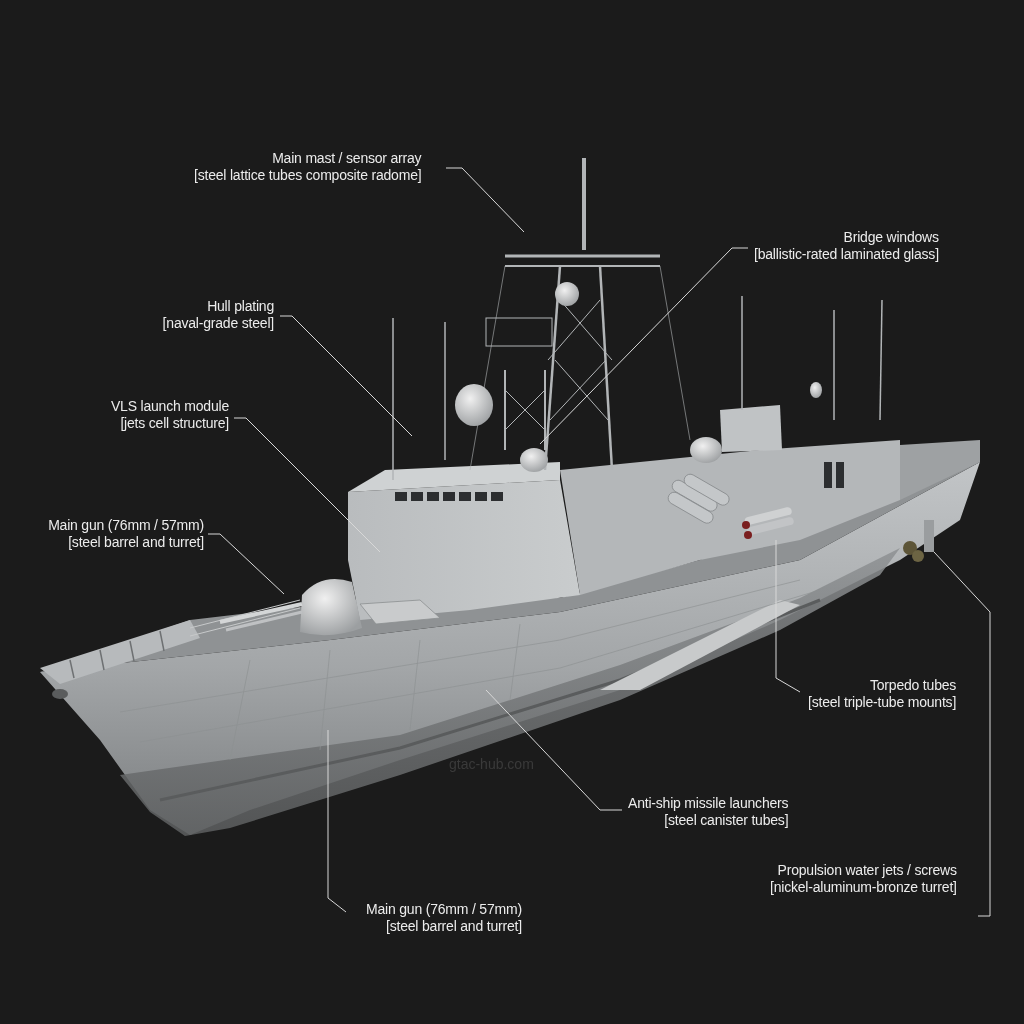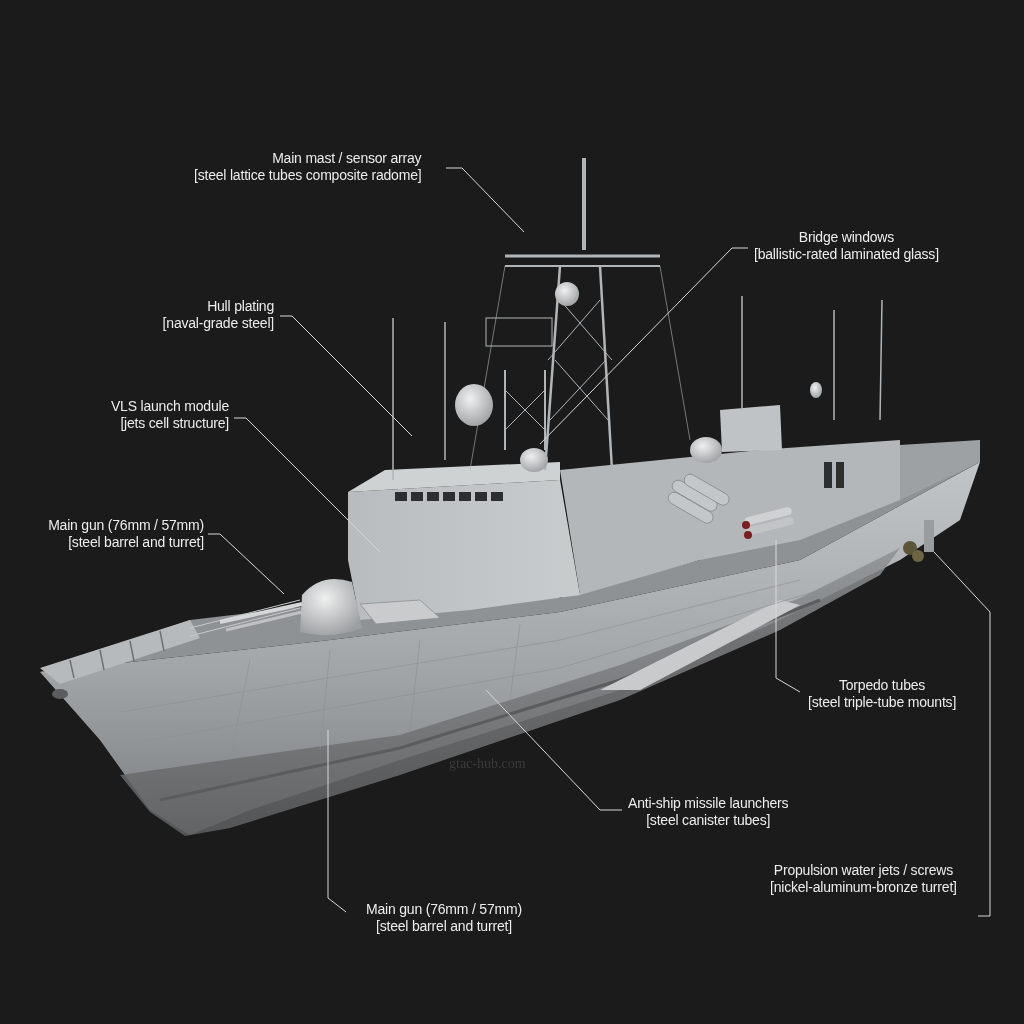--- a/index.html
+++ b/index.html
@@ -15,24 +15,24 @@
     position: absolute;
     color: #ececec;
     font-size: 14px;
     line-height: 17px;
     letter-spacing: -0.2px;
     white-space: nowrap;
     font-stretch: condensed;
   }
   .callout .t, .callout .m { display: block; }
   .right { text-align: right; }
-  .left { text-align: center; }
+  .left { text-align: right; }
   .watermark {
     position: absolute; left: 449px; top: 756px;
-    color: #3a3a3a; font-size: 14px; font-family: Liberation Serif, serif;
+    color: #3a3a3a; font-size: 14px;
   }
 </style>
 </head>
 <body>
 
 <div id="stage">
 
   <svg id="art" width="1024" height="1024" viewBox="0 0 1024 1024">
     <defs>
       <linearGradient id="hullG" x1="0" y1="0" x2="0" y2="1">

